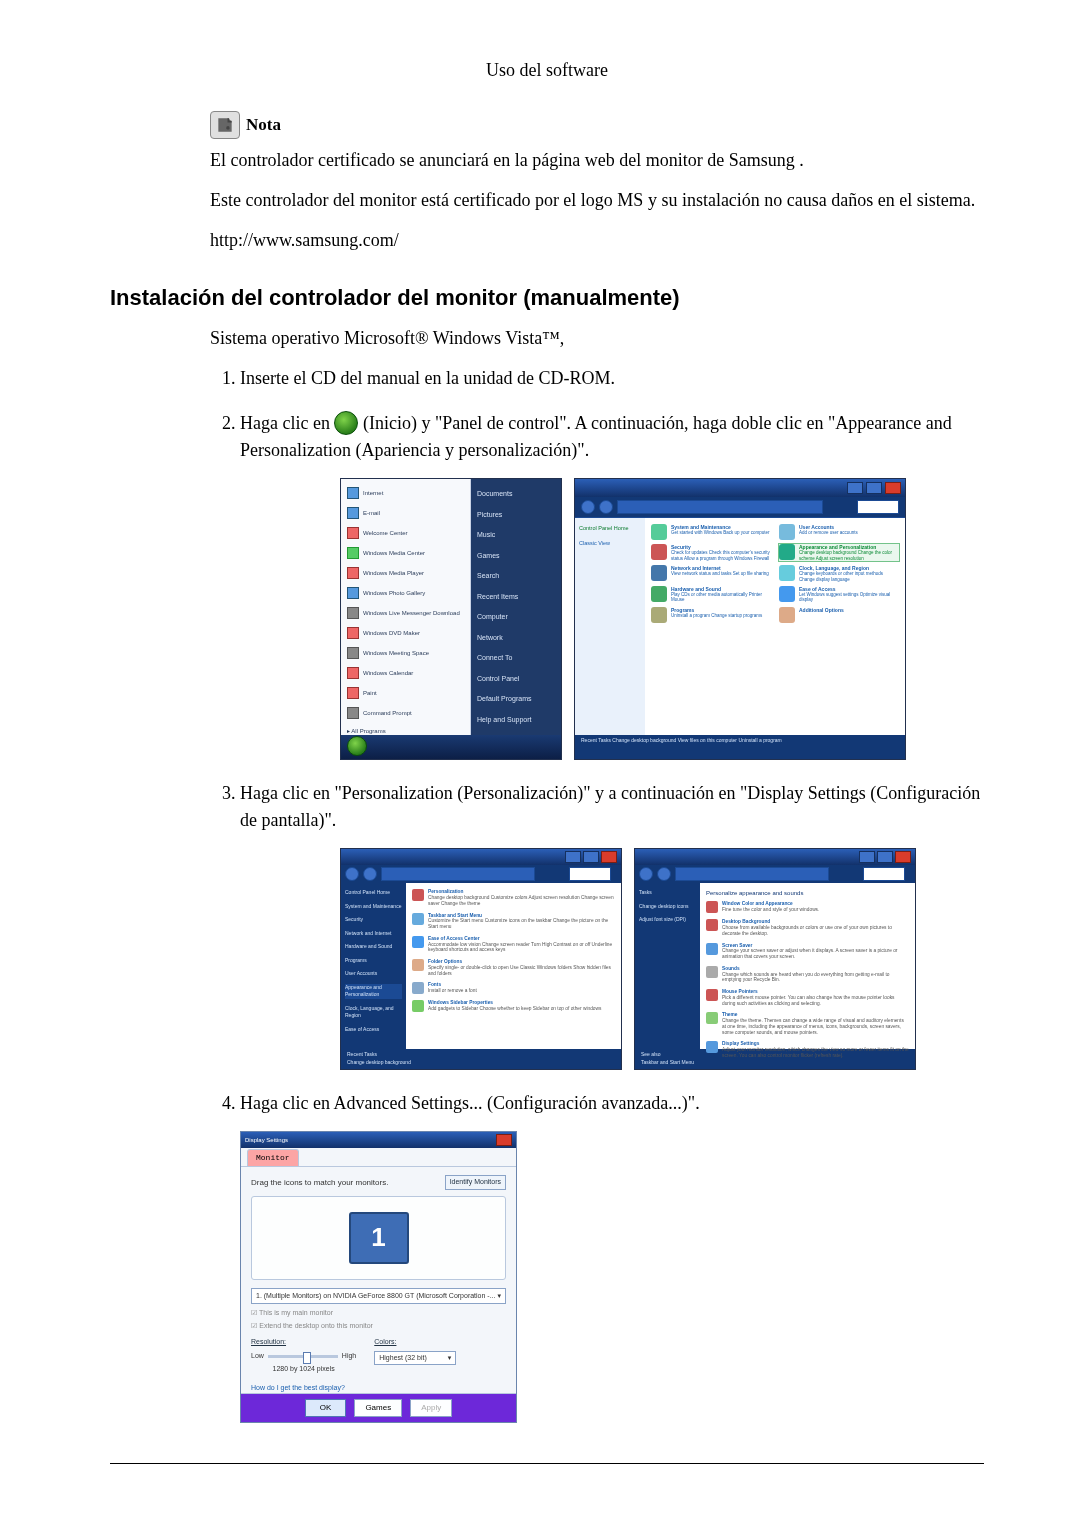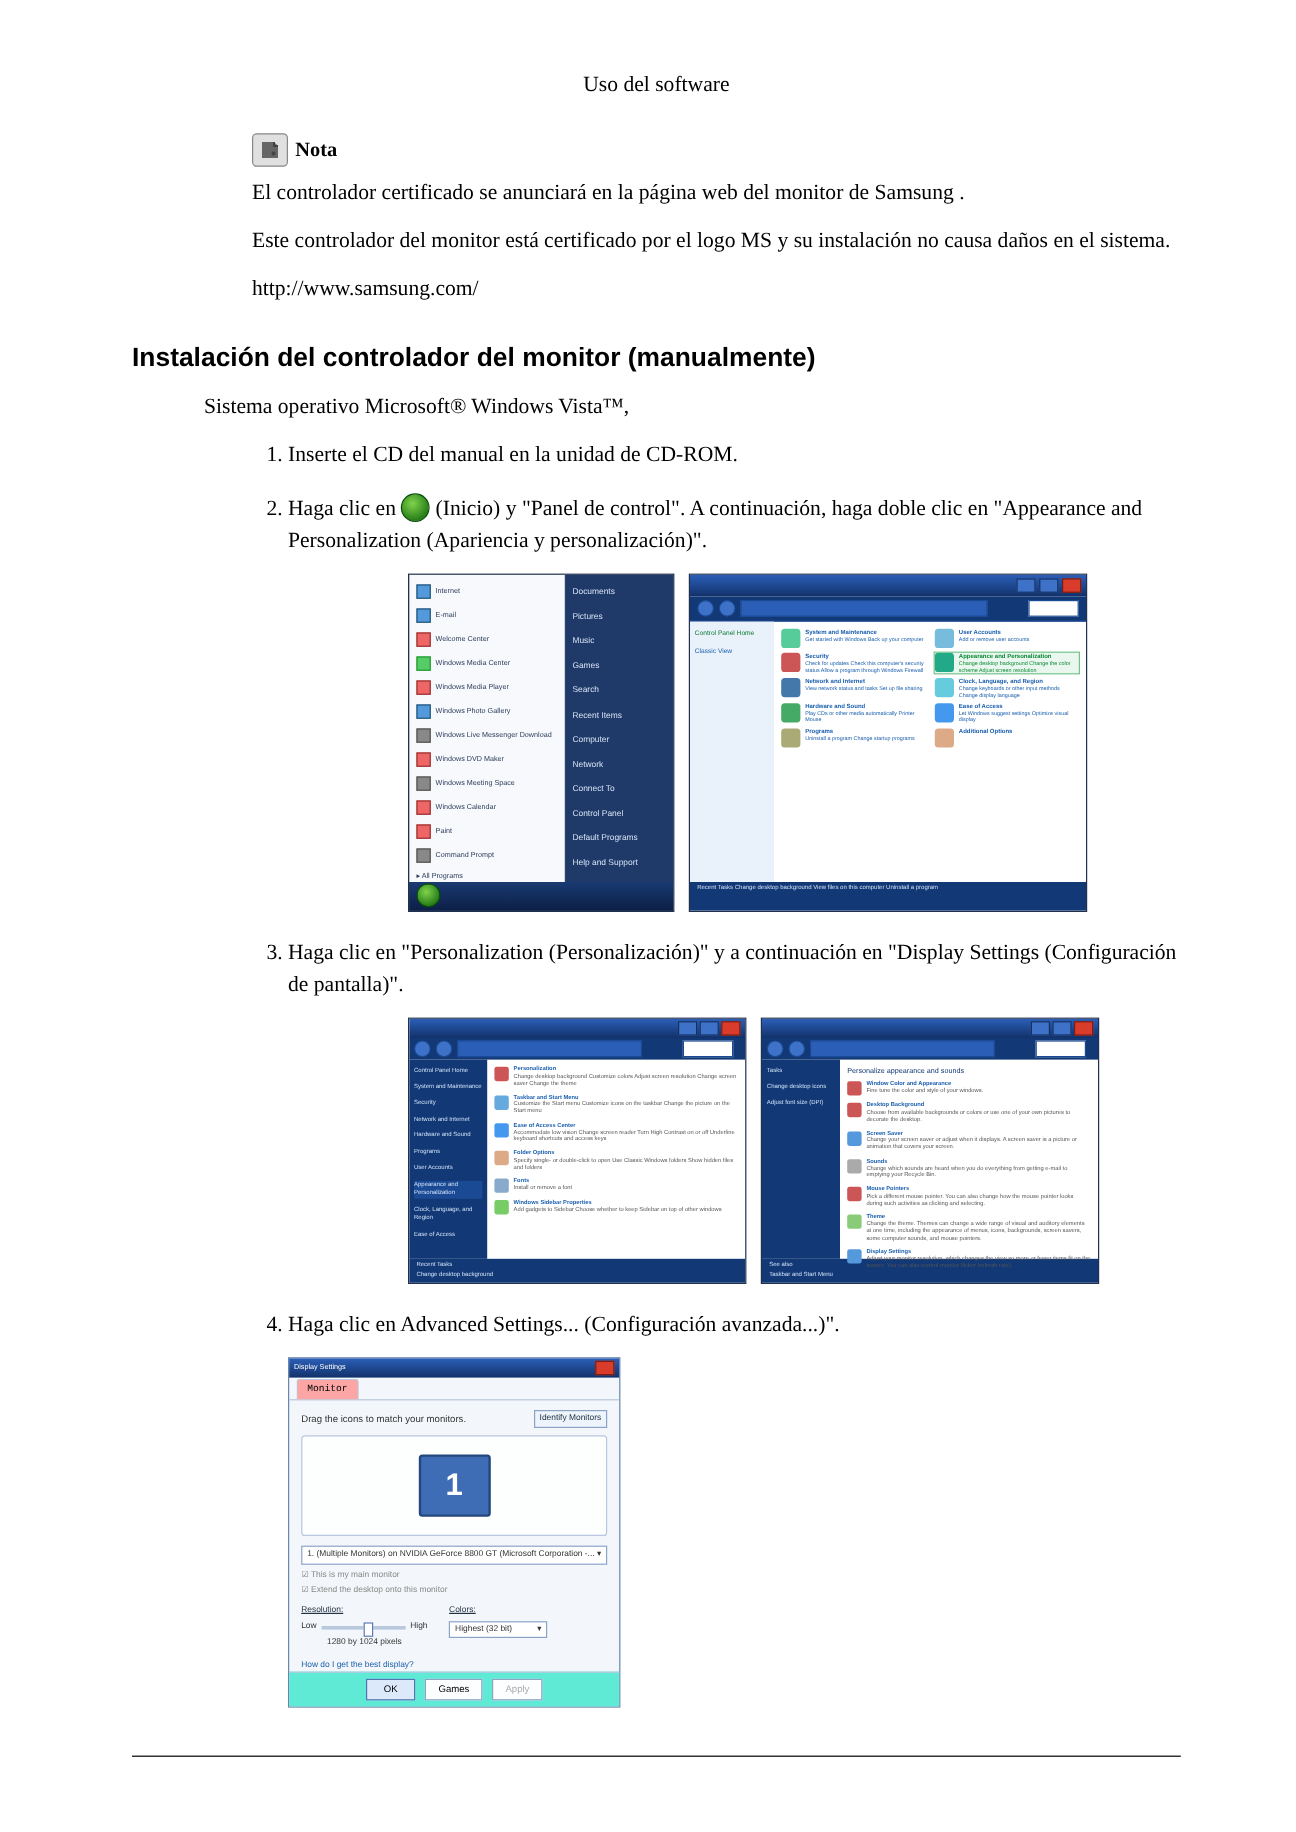--- a/index.html
+++ b/index.html
@@ -54,21 +54,21 @@
     line-height: 1.45;
     margin-bottom: 14px;
   }
   .section-title {
     font-family: Arial, Helvetica, sans-serif;
     font-weight: bold;
     font-size: 22px;
     margin: 18px 0 14px 0;
   }
   .indent {
-    margin-left: 60px;
+    margin-left: 100px;
   }
   ol.steps {
     margin: 10px 0 0 100px;
     padding-left: 30px;
     font-size: 18px;
   }
   ol.steps > li {
     margin-bottom: 18px;
     line-height: 1.5;
   }
@@ -239,21 +239,21 @@
   }
   .track { width:70px; height:3px; background:#b9c8de; position:relative;}
   .thumb { position:absolute; left:50%; top:-3px; width:6px; height:10px; background:#fff; border:1px solid #5a7bb0;}
   .reslbl { text-align:center; font-size:7px; margin-top:3px;}
   .hi-combo { font-size:7px; padding:1px 4px; border:1px solid #8aa3c7; background:#fff; width:72px; display:flex; justify-content:space-between;}
   .linkq { font-size:7px; color:#1a5fae; margin-top:8px;}
   .adv-row { display:flex; justify-content:flex-end; margin-top:6px;}
   .advbtn { font-size:7px; padding:2px 6px; border:1px solid #8aa3c7; background:#fdfeff;}
   .dlg-foot {
     position:absolute; left:0; right:0; bottom:0; height:28px; border-top:1px solid #b9c8de;
-    display:flex; justify-content:center; align-items:center; gap:8px; background:#5eead4;
+    display:flex; justify-content:center; align-items:center; gap:8px; background:#6d28d9;
   }
   .dlg-foot .okbtn { font-size:8px; padding:2px 14px; border:1px solid #4f76b3; background:#dce9fb;}
   .dlg-foot .btn { font-size:8px; padding:2px 10px; border:1px solid #8aa3c7; background:#fdfeff;}
   .dlg-foot .btn.dis { color:#aaa;}
   hr.page-rule {
     border:none; border-top:1px solid #000; margin:40px 0 0 0;
   }
   .center-shot { display:flex; justify-content:flex-start; margin-left:100px; }
 </style>
 </head>

